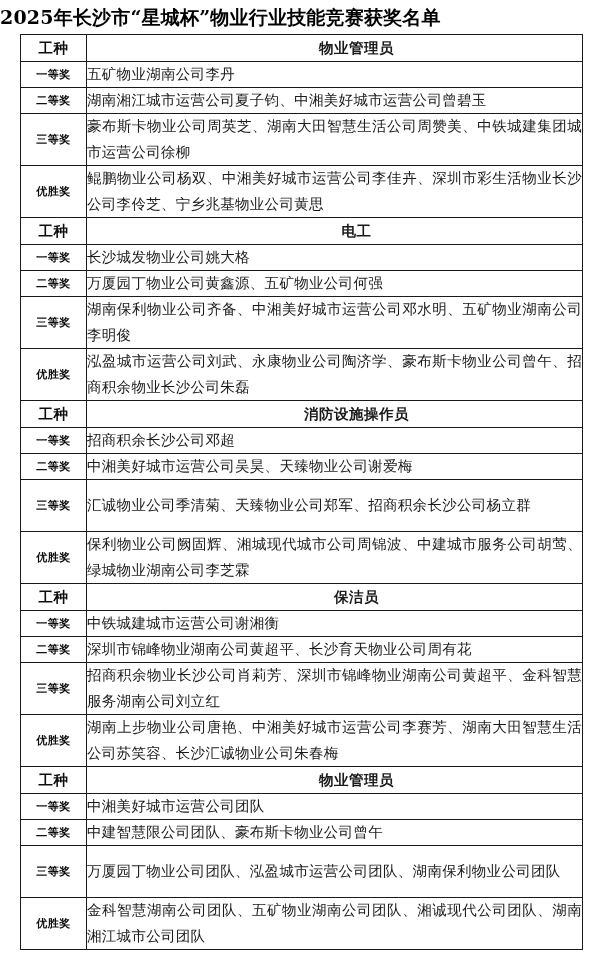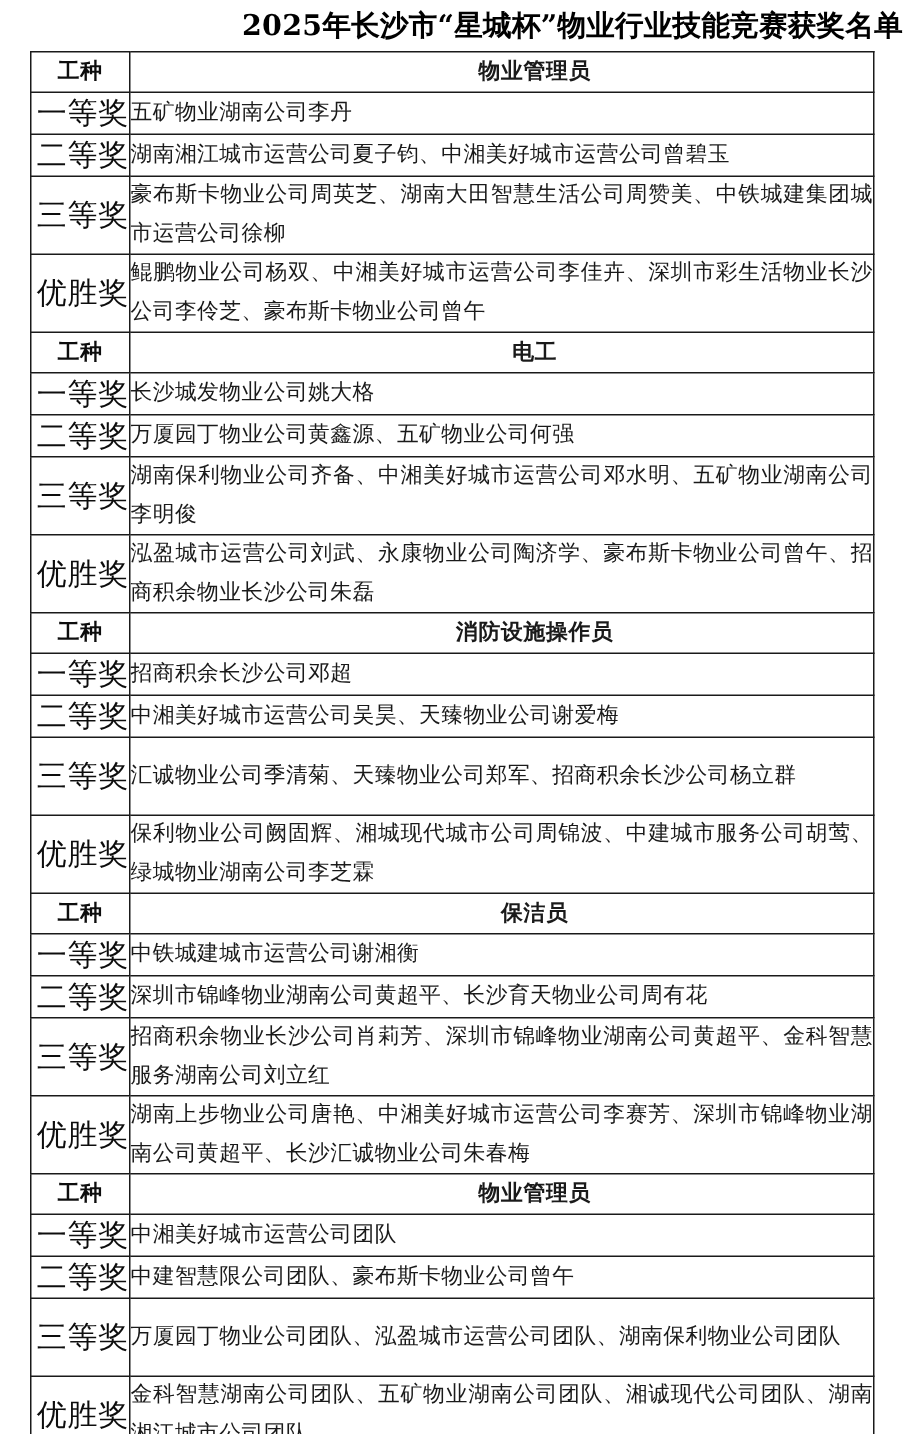--- a/index.html
+++ b/index.html
@@ -14,21 +14,21 @@
     font-family: "DejaVu Serif", "Liberation Serif", serif;
     color: #141414;
   }
   .page {
     position: relative;
     width: 602px;
     height: 956px;
     box-sizing: border-box;
   }
   .doc-title {
-    text-align: right;
+    text-align: left;
     font-family: "DejaVu Serif", "Liberation Serif", serif;
     font-weight: 700;
     font-size: 19px;
     line-height: 30px;
     letter-spacing: 0.2px;
     margin: 2px 0 2px 0;
     color: #000000;
     white-space: nowrap;
   }
   .table-wrap {
@@ -62,23 +62,23 @@
     line-height: 26px;
   }
   tr.section-row td.body-cell {
     height: 26px;
     line-height: 26px;
     padding-left: 44px;
   }
 
   
   td.rank-cell {
-    text-align: right;
-    font-weight: 400;
-    font-size: 20px;
+    text-align: center;
+    font-weight: 700;
+    font-size: 11px;
     letter-spacing: 0.5px;
     color: #0d0d0d;
   }
   td.body-cell {
     text-align: left;
     font-size: 14.5px;
     letter-spacing: 0.3px;
     padding: 0 5px 0 6px;
     color: #1a1a1a;
   }
@@ -126,21 +126,21 @@
           </tr>
           <tr class="lines-2">
             <td class="rank-cell">三等奖</td>
             <td class="body-cell">
               <span class="body-text">豪布斯卡物业公司周英芝、湖南大田智慧生活公司周赞美、中铁城建集团城市运营公司徐柳</span>
             </td>
           </tr>
           <tr class="lines-2">
             <td class="rank-cell">优胜奖</td>
             <td class="body-cell">
-              <span class="body-text">鲲鹏物业公司杨双、中湘美好城市运营公司李佳卉、深圳市彩生活物业长沙公司李伶芝、豪布斯卡物业公司曾午</span>
+              <span class="body-text">鲲鹏物业公司杨双、中湘美好城市运营公司李佳卉、深圳市彩生活物业长沙公司李伶芝、宁乡兆基物业公司黄思</span>
             </td>
           </tr>
           <tr class="section-row lines-1">
             <td class="rank-cell">工种</td>
             <td class="body-cell">电工</td>
           </tr>
           <tr class="lines-1">
             <td class="rank-cell">一等奖</td>
             <td class="body-cell">
               <span class="body-text">长沙城发物业公司姚大格</span>
@@ -210,21 +210,21 @@
           </tr>
           <tr class="lines-2">
             <td class="rank-cell">三等奖</td>
             <td class="body-cell">
               <span class="body-text">招商积余物业长沙公司肖莉芳、深圳市锦峰物业湖南公司黄超平、金科智慧服务湖南公司刘立红</span>
             </td>
           </tr>
           <tr class="lines-2">
             <td class="rank-cell">优胜奖</td>
             <td class="body-cell">
-              <span class="body-text">湖南上步物业公司唐艳、中湘美好城市运营公司李赛芳、深圳市锦峰物业湖南公司黄超平、长沙汇诚物业公司朱春梅</span>
+              <span class="body-text">湖南上步物业公司唐艳、中湘美好城市运营公司李赛芳、湖南大田智慧生活公司苏笑容、长沙汇诚物业公司朱春梅</span>
             </td>
           </tr>
           <tr class="section-row lines-1">
             <td class="rank-cell">工种</td>
             <td class="body-cell">物业管理员</td>
           </tr>
           <tr class="lines-1">
             <td class="rank-cell">一等奖</td>
             <td class="body-cell">
               <span class="body-text">中湘美好城市运营公司团队</span>

